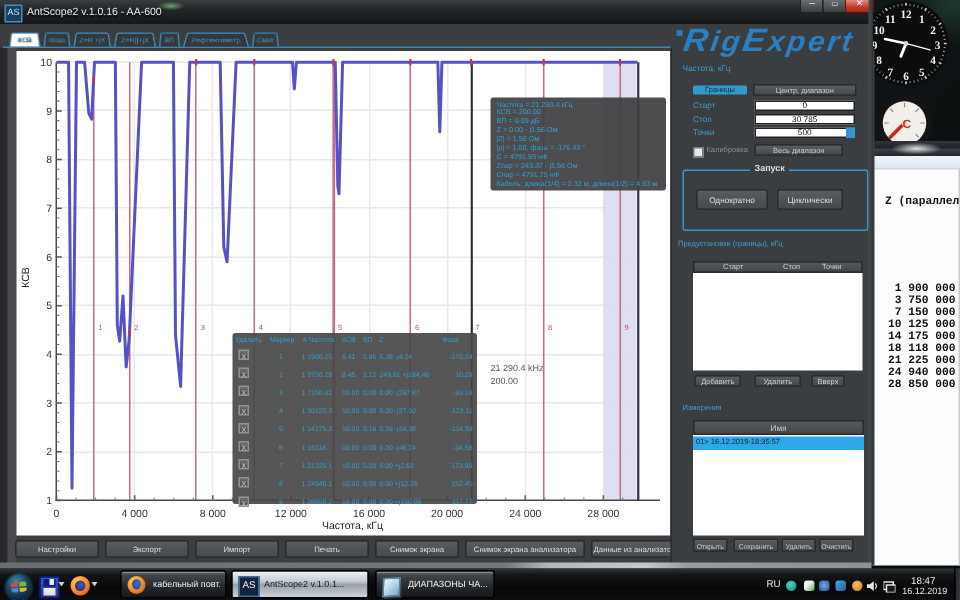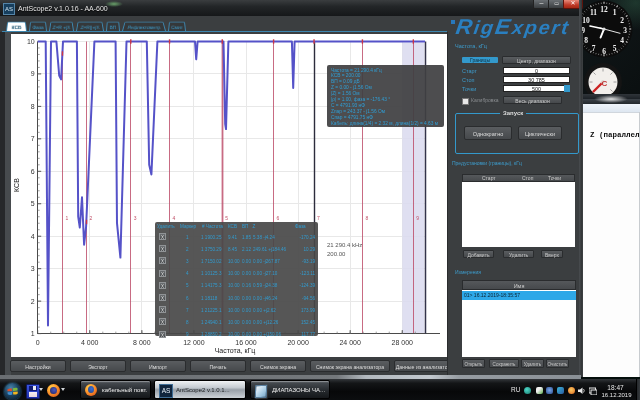--- a/index.html
+++ b/index.html
@@ -112,20 +112,29 @@
   <circle cx="20" cy="20" r="2" fill="#ddd8d2"></circle>
   <text x="21.5" y="23.5" font-size="8" font-weight="bold" fill="#c03333" text-anchor="middle">C</text>
 </svg>
 
 <div class="abs" style="left:581px;top:94px;width:59px;height:283px;background:#fdfdfd;border-left:1px solid #6b6f73;">
   <div class="abs" style="left:0;top:0;width:59px;height:10px;background:linear-gradient(180deg,#30353a,#1e2328 45%,#3a4046 55%,#23282c);"></div>
   <div class="abs" style="left:12px;top:1px;width:34px;height:8px;background:radial-gradient(ellipse at center,rgba(255,255,255,.85),rgba(255,255,255,0) 70%);"></div>
   <div class="abs" style="left:0;top:10px;width:59px;height:8px;background:linear-gradient(180deg,#f0f5fb,#dde6f0);border-bottom:1px solid #d0d6dd;"></div>
   <div class="abs" style="left:57px;top:18px;width:2px;height:265px;background:#c8ccd0;"></div>
   <div class="abs" style="left:8px;top:37px;width:52px;font-family:'Liberation Mono',monospace;font-size:7.5px;font-weight:bold;color:#111;white-space:nowrap;">Z (параллел</div>
+  <pre class="abs" style="left:0;top:96px;width:55px;margin:0;font-family:'Liberation Mono',monospace;font-size:7.5px;font-weight:bold;line-height:7.95px;color:#111;text-align:right;"> 1 900 000
+ 3 750 000
+ 7 150 000
+10 125 000
+14 175 000
+18 118 000
+21 225 000
+24 940 000
+28 850 000</pre>
 </div>
 
 <div class="abs" style="left:0;top:0;width:582px;height:377px;background:#3b3e40;">
   <div class="abs" style="left:0;top:16px;width:5px;height:361px;background:#26282a;"></div>
   <div class="abs" style="left:5px;top:16px;width:6px;height:361px;background:#474b4e;"></div>
 
   <div class="abs" style="left:0;top:0;width:582px;height:16px;background:linear-gradient(180deg,#3a3d3f 0%,#232628 40%,#151719 100%);border-bottom:1px solid #0c0d0e;">
     <div class="abs" style="left:3px;top:3px;width:10px;height:10px;background:#173f5e;border:1px solid #5585a8;color:#cfe5f2;font-size:6px;line-height:10px;text-align:center;">AS</div>
     <div class="abs" style="left:18px;top:4.5px;color:#e8e8e8;font-size:7px;white-space:nowrap;text-shadow:0 1px 1px #000;">AntScope2 v.1.0.16 - AA-600</div>
     <div class="abs" style="left:105px;top:1px;width:18px;height:6px;background:radial-gradient(ellipse,rgba(120,190,120,.8),rgba(0,0,0,0) 70%);"></div>

